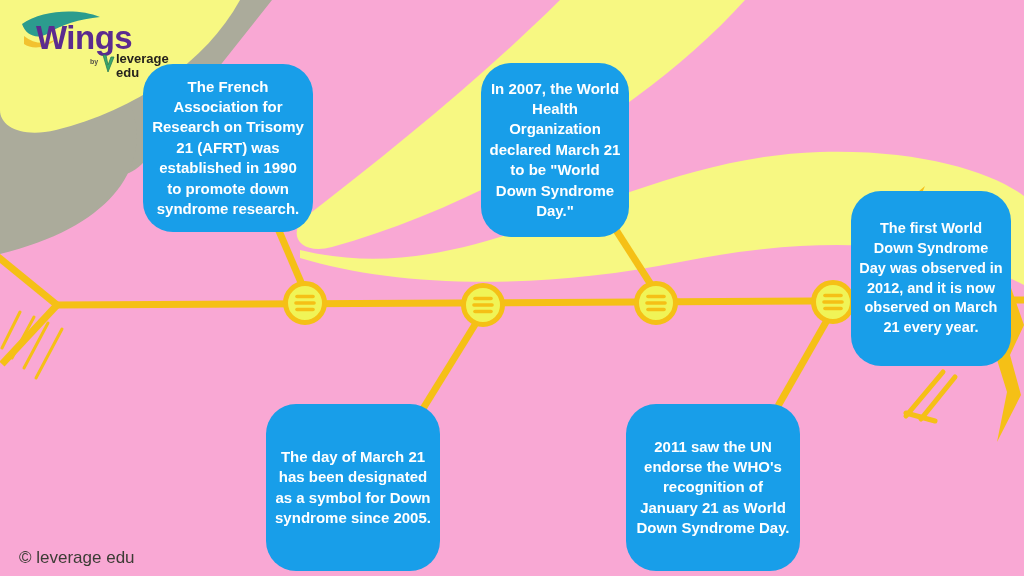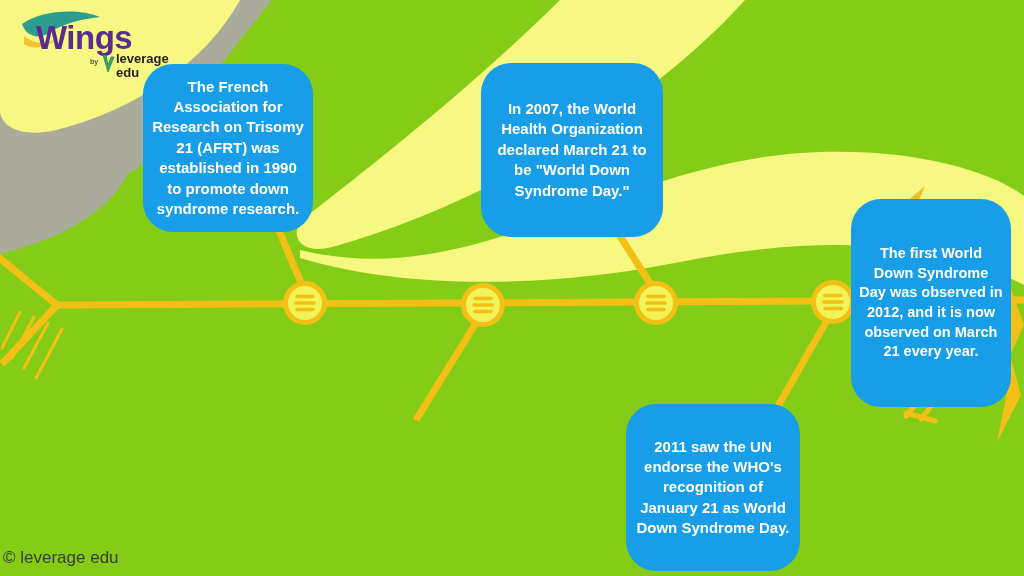--- a/index.html
+++ b/index.html
@@ -1,49 +1,49 @@
 <!DOCTYPE html>
 <html><head>
 <meta charset="utf-8">
 <style>
   html,body{margin:0;padding:0;background:#444;}
   #canvas{
     position:relative;width:1024px;height:576px;overflow:hidden;
-    background:#84cc16;
+    background:#f9a8d4;
     font-family:"Liberation Sans",sans-serif;
   }
   .bg-svg{position:absolute;left:0;top:0;}
   .title{
     position:absolute;left:240px;top:16px;width:590px;
     text-align:center;font-size:24px;font-weight:800;color:#17496b;
     letter-spacing:.2px;
   }
   .card{
     position:absolute;background:#189ee9;border-radius:30px;
     color:#fff;font-weight:700;font-size:15px;line-height:1.36;
     text-align:center;display:flex;align-items:center;justify-content:flex-start;
     padding:10px 8px;box-sizing:border-box;
   }
   .card-1990{left:143px;top:64px;width:170px;height:168px;}
-  .card-2007{left:481px;top:63px;width:182px;height:174px;}
-  .card-2012{left:851px;top:199px;width:160px;height:208px;font-size:14.5px;}
+  .card-2007{left:481px;top:63px;width:148px;height:174px;}
+  .card-2012{left:851px;top:191px;width:160px;height:175px;font-size:14.5px;}
   .card-2005{left:266px;top:404px;width:174px;height:167px;}
   .card-2011{left:626px;top:404px;width:174px;height:167px;}
   .logo{position:absolute;left:20px;top:8px;width:140px;height:75px;}
   .logo-brand{
     position:absolute;left:16px;top:11px;font-size:33px;font-weight:800;
     color:#5b2b8f;letter-spacing:-.5px;
   }
   .logo-by{position:absolute;left:70px;top:50px;font-size:7px;color:#55524a;font-weight:700;}
   .logo-sub{
     position:absolute;left:96px;top:44px;font-size:13px;line-height:1.05;
     font-weight:800;color:#26231d;width:60px;
   }
   .footer{
-    position:absolute;left:3px;bottom:8px;font-size:17px;color:#3c3c35;
+    position:absolute;left:19px;bottom:8px;font-size:17px;color:#3c3c35;
   }
 </style>
 </head>
 <body>
 
 <div id="canvas">
 
   <svg class="bg-svg" width="1024" height="576" viewBox="0 0 1024 576">
 
     <path d="M205,0 L272,0 L142,164 C122,184 94,176 86,157 C80,143 90,130 99,123 Z" fill="#abab9b"></path>
@@ -130,19 +130,22 @@
 
   <div class="card card-1990">
     <span>The French Association for Research on Trisomy 21 (AFRT) was established in 1990 to promote down syndrome research.</span>
   </div>
   <div class="card card-2007">
     <span>In 2007, the World Health Organization declared March 21 to be "World Down Syndrome Day."</span>
   </div>
   <div class="card card-2012">
     <span>The first World Down Syndrome Day was observed in 2012, and it is now observed on March 21 every year.</span>
   </div>
+  <div class="card card-2005">
+    <span>The day of March 21 has been designated as a symbol for Down syndrome since 2005.</span>
+  </div>
   <div class="card card-2011">
     <span>2011 saw the UN endorse the WHO's recognition of January 21 as World Down Syndrome Day.</span>
   </div>
 
   <div class="footer">© leverage edu</div>
 
 </div>
 
 </body></html>

